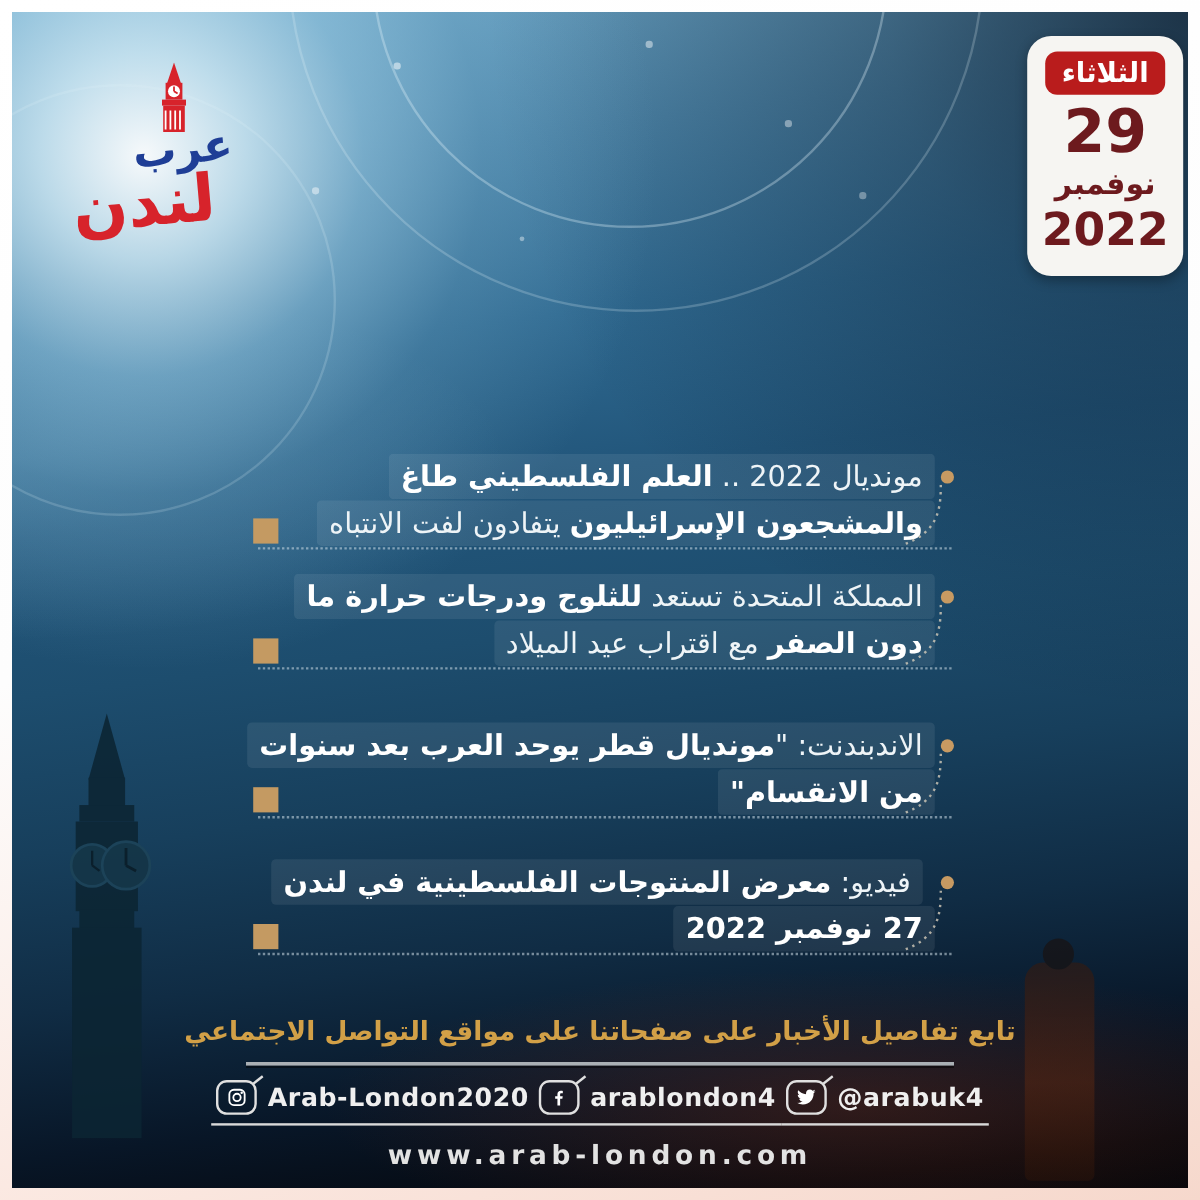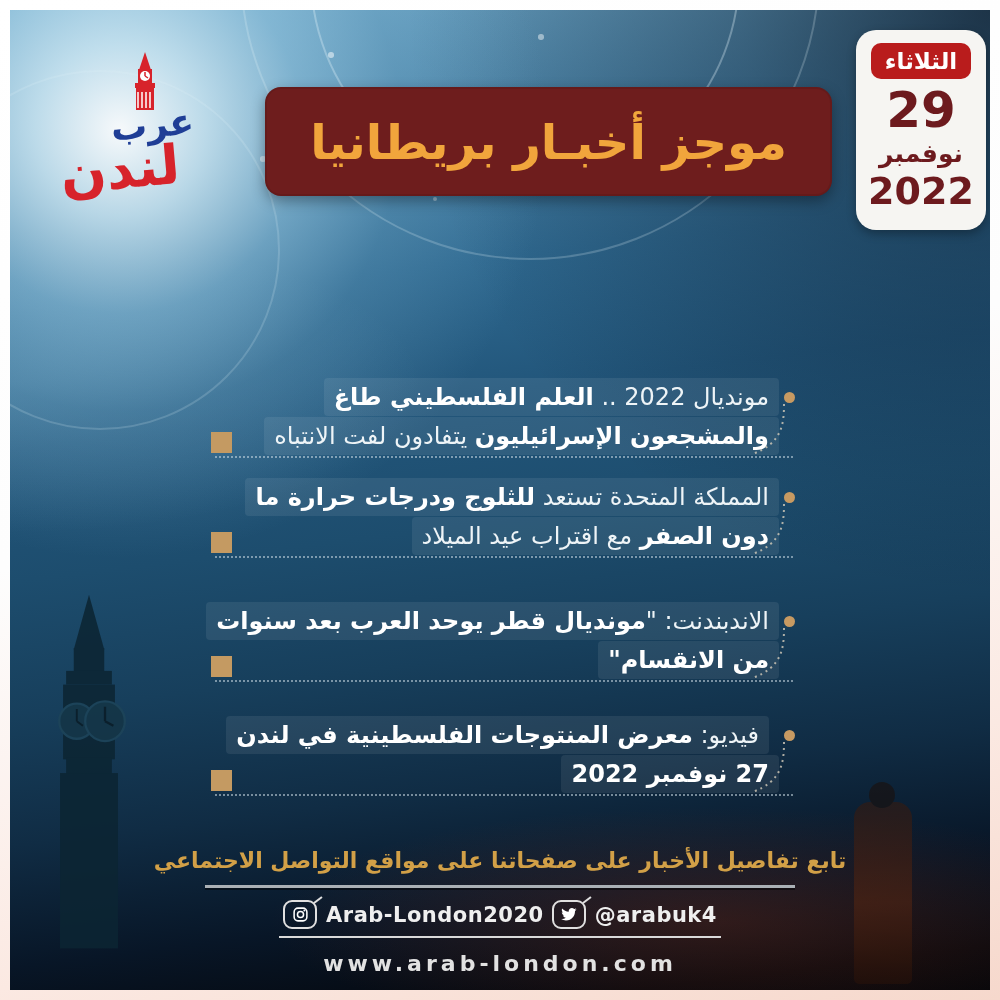--- a/index.html
+++ b/index.html
@@ -110,23 +110,20 @@
           <rect x="8" y="36" width="18" height="22"></rect>
         </g>
         <circle cx="17" cy="24" r="5" fill="#ffffff"></circle>
         <path d="M17 24 L17 20 M17 24 L20 26" stroke="#d7232b" stroke-width="1.5" fill="none"></path>
         <path d="M10 40 V56 M14 40 V56 M18 40 V56 M22 40 V56" stroke="#ffffff" stroke-width="1.5"></path>
       </svg>
       <div class="logo-arab">عرب</div>
       <div class="logo-london">لندن</div>
     </div>
 
-    <div class="banner">
-      <h1>موجز أخبـار بريطانيا</h1>
-    </div>
 
     <div class="date-card">
       <div class="day-badge">الثلاثاء</div>
       <div class="day-num">29</div>
       <div class="date-month">نوفمبر</div>
       <div class="date-year">2022</div>
     </div>
 
 
     <div class="news-item" style="top:368px">
@@ -174,20 +171,28 @@
           <span class="icon-bubble">
             <svg width="17" height="17" viewBox="0 0 20 20" fill="none">
               <rect x="2.5" y="2.5" width="15" height="15" rx="4.5" stroke="#ffffff" stroke-width="1.8"></rect>
               <circle cx="10" cy="10" r="3.6" stroke="#ffffff" stroke-width="1.8"></circle>
               <circle cx="14.6" cy="5.4" r="1.2" fill="#ffffff"></circle>
             </svg>
           </span>
           <span class="handle">Arab-London2020</span>
         </div>
 
+        <div class="social">
+          <span class="icon-bubble">
+            <svg width="17" height="17" viewBox="0 0 20 20">
+              <path d="M11.5 18v-6.6h2.2l.33-2.57H11.5V7.2c0-.74.2-1.25 1.27-1.25h1.36V3.65c-.24-.03-1.04-.1-1.98-.1-1.96 0-3.3 1.2-3.3 3.39v1.89H6.63v2.57h2.22V18h2.65z" fill="#ffffff"></path>
+            </svg>
+          </span>
+          <span class="handle">arablondon4</span>
+        </div>
 
         <div class="social">
           <span class="icon-bubble">
             <svg width="17" height="17" viewBox="0 0 24 24">
               <path d="M23.44 4.83c-.8.37-1.66.62-2.56.73.92-.55 1.63-1.43 1.96-2.48-.86.51-1.82.88-2.84 1.08A4.47 4.47 0 0 0 16.73 2.7c-2.47 0-4.47 2-4.47 4.47 0 .35.04.69.11 1.02-3.72-.19-7.01-1.97-9.22-4.68-.38.66-.6 1.43-.6 2.25 0 1.55.79 2.92 1.99 3.72-.73-.02-1.42-.22-2.03-.56v.06c0 2.17 1.54 3.98 3.59 4.39-.38.1-.77.16-1.18.16-.29 0-.57-.03-.84-.08.57 1.78 2.22 3.07 4.18 3.11A8.98 8.98 0 0 1 1.6 18.4 12.67 12.67 0 0 0 8.46 20.4c8.23 0 12.73-6.82 12.73-12.73 0-.19 0-.39-.01-.58.87-.63 1.63-1.42 2.26-2.26z" fill="#ffffff"></path>
             </svg>
           </span>
           <span class="handle">@arabuk4</span>
         </div>
 

